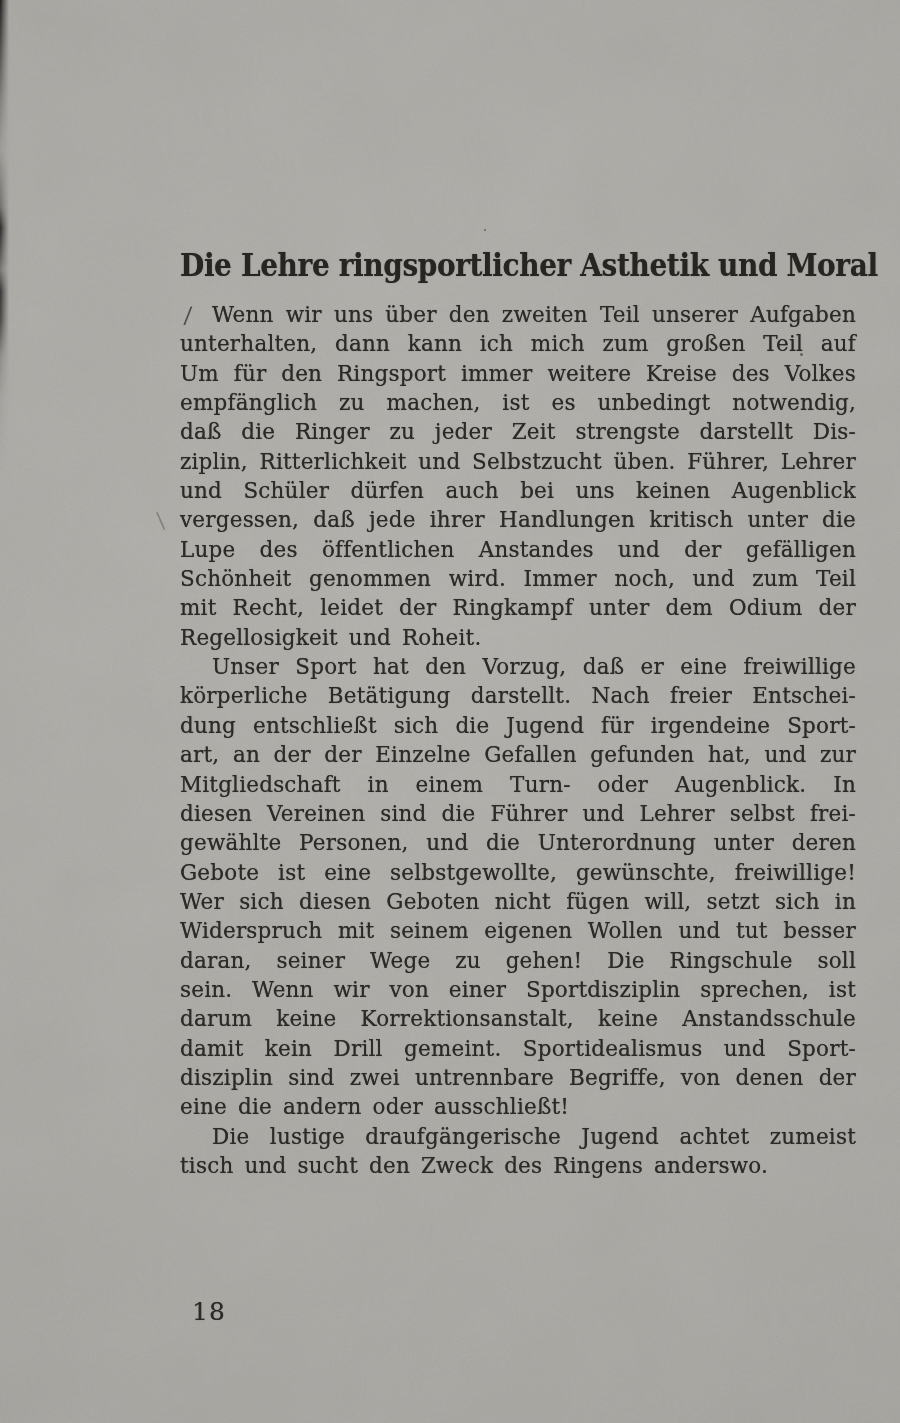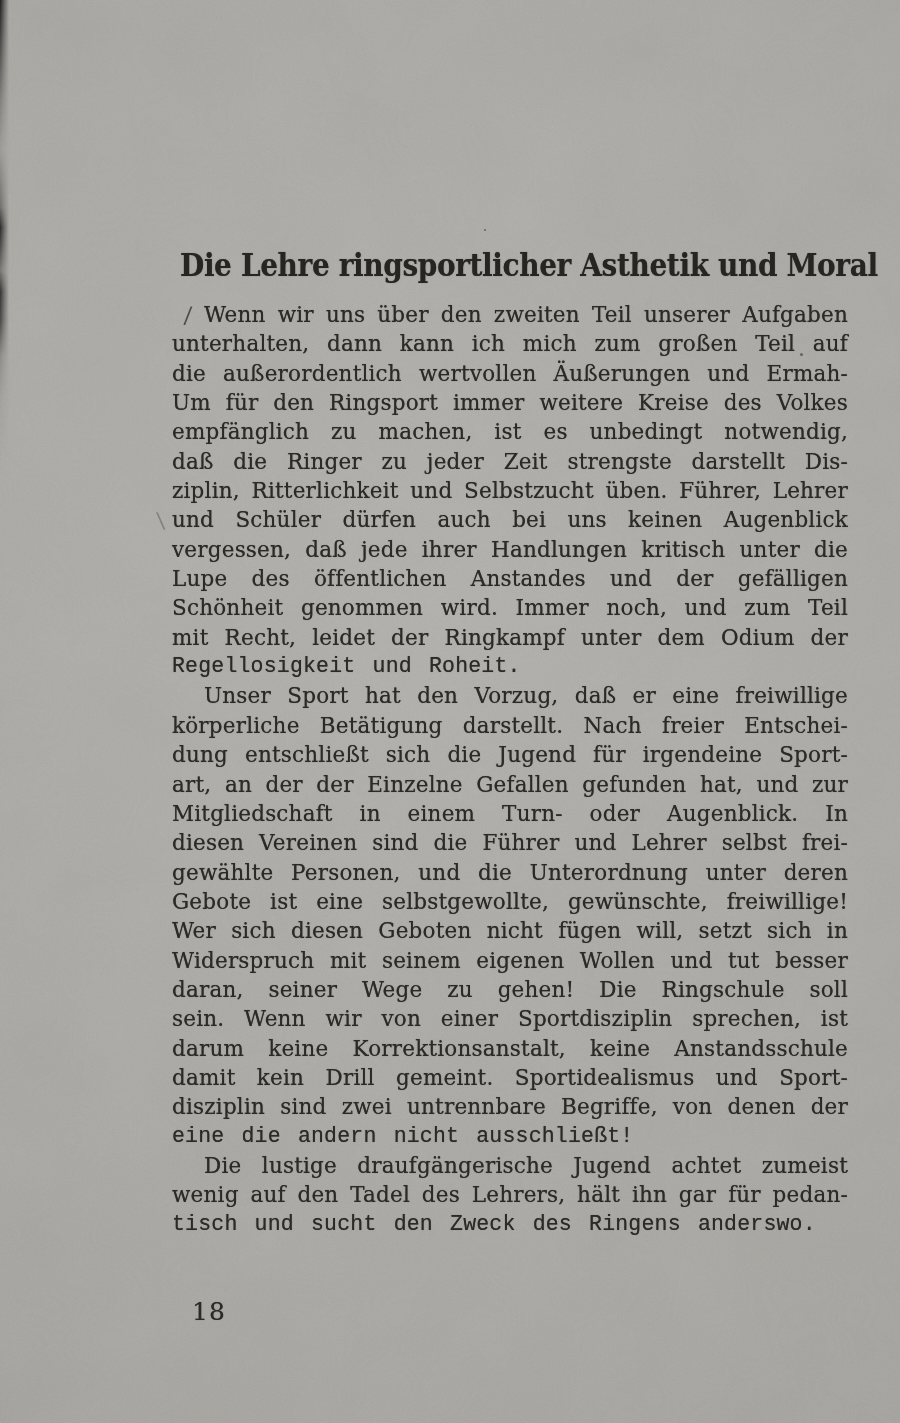--- a/index.html
+++ b/index.html
@@ -70,40 +70,39 @@
     letter-spacing: -0.4px;
     white-space: nowrap;
     text-align: center;
     transform: scaleY(1.15);
     transform-origin: 50% 50%;
     color: #262521;
     text-shadow: 0 0 1px rgba(38,37,33,0.55);
   }
   .body-text {
     position: absolute;
-    left: 172px;
+    left: 180px;
     top: 300px;
     width: 676px;
     font-size: 21.5px;
     line-height: 29.35px;
     letter-spacing: 0.2px;
     color: #2b2a26;
     text-shadow: 0 0 0.7px rgba(40,39,35,0.7);
   }
   .paragraph { margin: 0; }
   .line {
     text-align: justify;
     text-align-last: justify;
     white-space: normal;
   }
   .line.first { text-indent: 32px; }
   .line.last {
     text-align-last: left;
     word-spacing: 4px;
-    font-family: Liberation Mono, monospace;
   }
   .page-number {
     position: absolute;
     left: 192px;
     top: 1297px;
     font-size: 25px;
     letter-spacing: 1px;
     color: #2b2a26;
     text-shadow: 0 0 0.7px rgba(40,39,35,0.7);
   }
@@ -157,21 +156,20 @@
 
     <span class="ink-slash">/</span>
     <span class="ink-backslash">\</span>
     <span class="speck s1"></span>
     <span class="speck s2"></span>
 
     <div class="body-text" id="body-text">
         <div class="paragraph">
           <div class="line first">Wenn wir uns über den zweiten Teil unserer Aufgaben</div>
           <div class="line">unterhalten, dann kann ich mich zum großen Teil auf</div>
-          <div class="line">die außerordentlich wertvollen Äußerungen und Ermah-</div>
           <div class="line">Um für den Ringsport immer weitere Kreise des Volkes</div>
           <div class="line">empfänglich zu machen, ist es unbedingt notwendig,</div>
           <div class="line">daß die Ringer zu jeder Zeit strengste darstellt Dis-</div>
           <div class="line">ziplin, Ritterlichkeit und Selbstzucht üben. Führer, Lehrer</div>
           <div class="line">und Schüler dürfen auch bei uns keinen Augenblick</div>
           <div class="line">vergessen, daß jede ihrer Handlungen kritisch unter die</div>
           <div class="line">Lupe des öffentlichen Anstandes und der gefälligen</div>
           <div class="line">Schönheit genommen wird. Immer noch, und zum Teil</div>
           <div class="line">mit Recht, leidet der Ringkampf unter dem Odium der</div>
           <div class="line last">Regellosigkeit und Roheit.</div>
@@ -185,25 +183,24 @@
           <div class="line">diesen Vereinen sind die Führer und Lehrer selbst frei-</div>
           <div class="line">gewählte Personen, und die Unterordnung unter deren</div>
           <div class="line">Gebote ist eine selbstgewollte, gewünschte, freiwillige!</div>
           <div class="line">Wer sich diesen Geboten nicht fügen will, setzt sich in</div>
           <div class="line">Widerspruch mit seinem eigenen Wollen und tut besser</div>
           <div class="line">daran, seiner Wege zu gehen! Die Ringschule soll</div>
           <div class="line">sein. Wenn wir von einer Sportdisziplin sprechen, ist</div>
           <div class="line">darum keine Korrektionsanstalt, keine Anstandsschule</div>
           <div class="line">damit kein Drill gemeint. Sportidealismus und Sport-</div>
           <div class="line">disziplin sind zwei untrennbare Begriffe, von denen der</div>
-          <div class="line last">eine die andern nicht ausschließt!</div>
+          <div class="line last">eine die andern oder ausschließt!</div>
         </div>
         <div class="paragraph">
           <div class="line first">Die lustige draufgängerische Jugend achtet zumeist</div>
-          <div class="line">wenig auf den Tadel des Lehrers, hält ihn gar für pedan-</div>
           <div class="line last">tisch und sucht den Zweck des Ringens anderswo.</div>
         </div>
       </div>
 
     <div class="page-number">18</div>
 
   </div>
 </div>
 
 </body></html>

